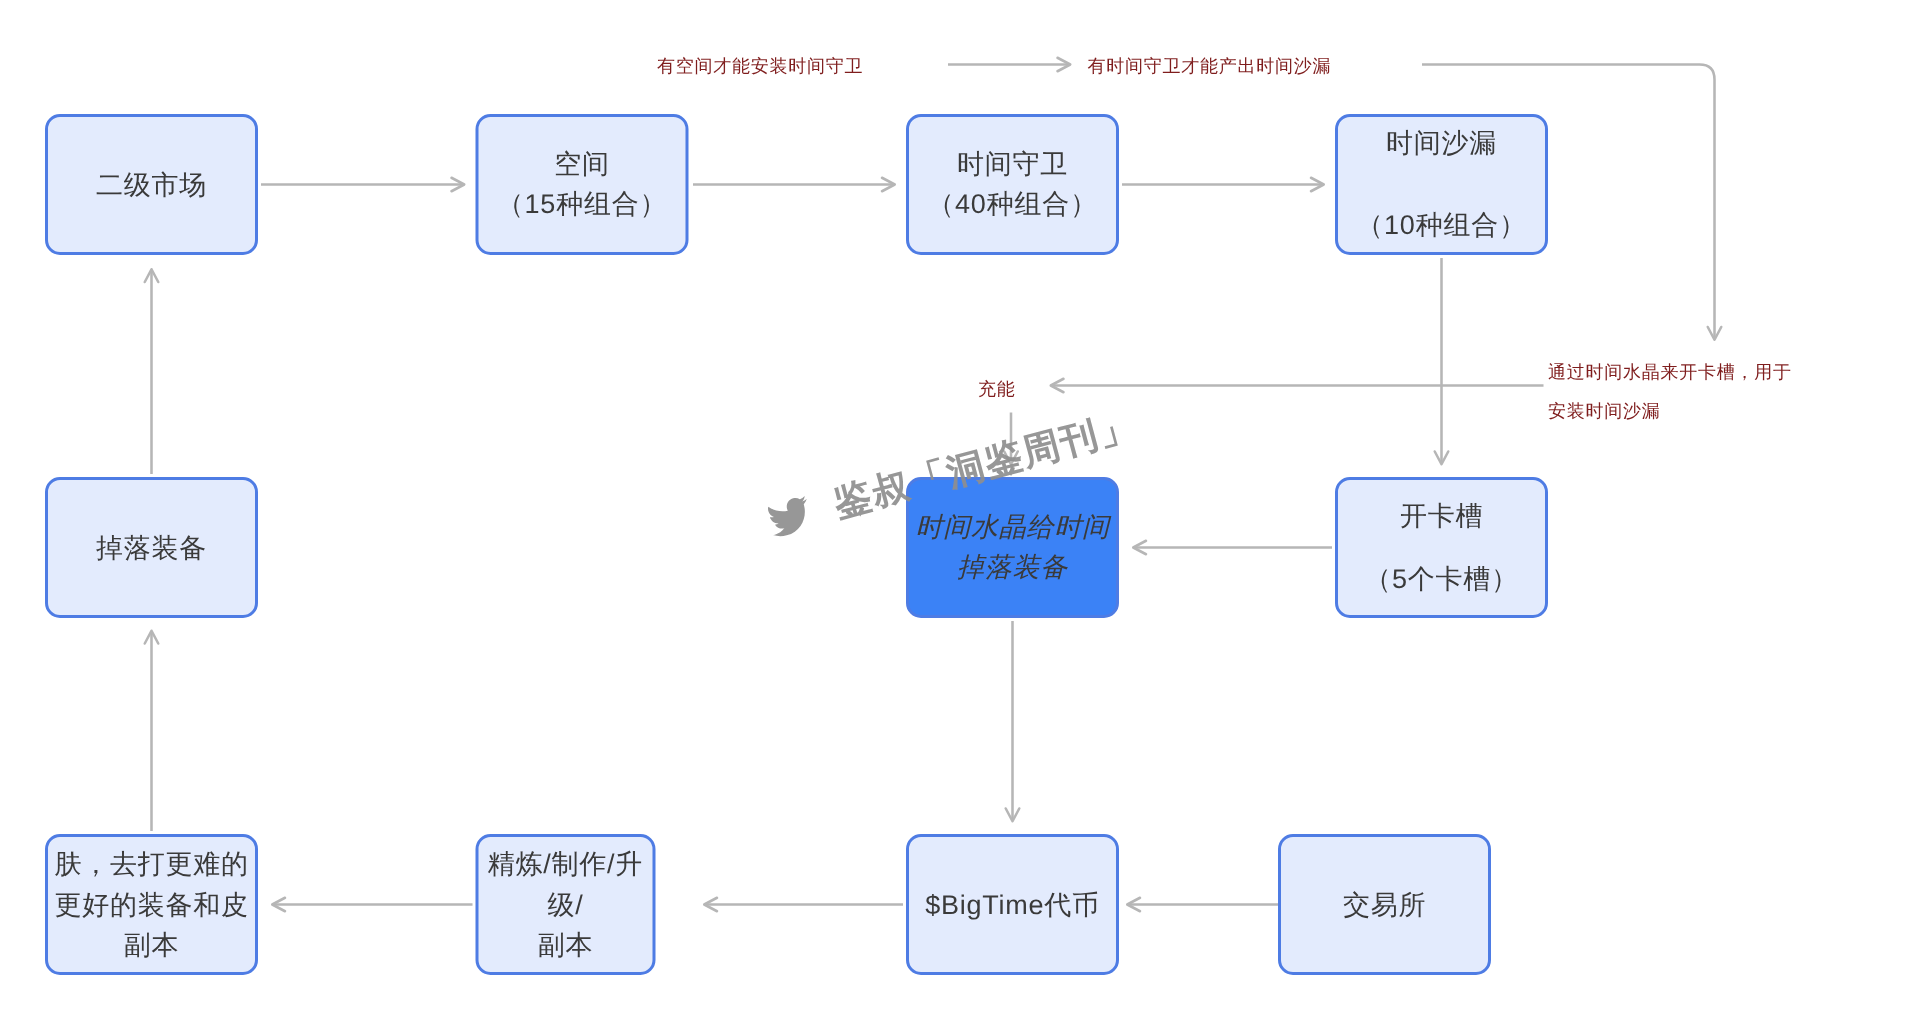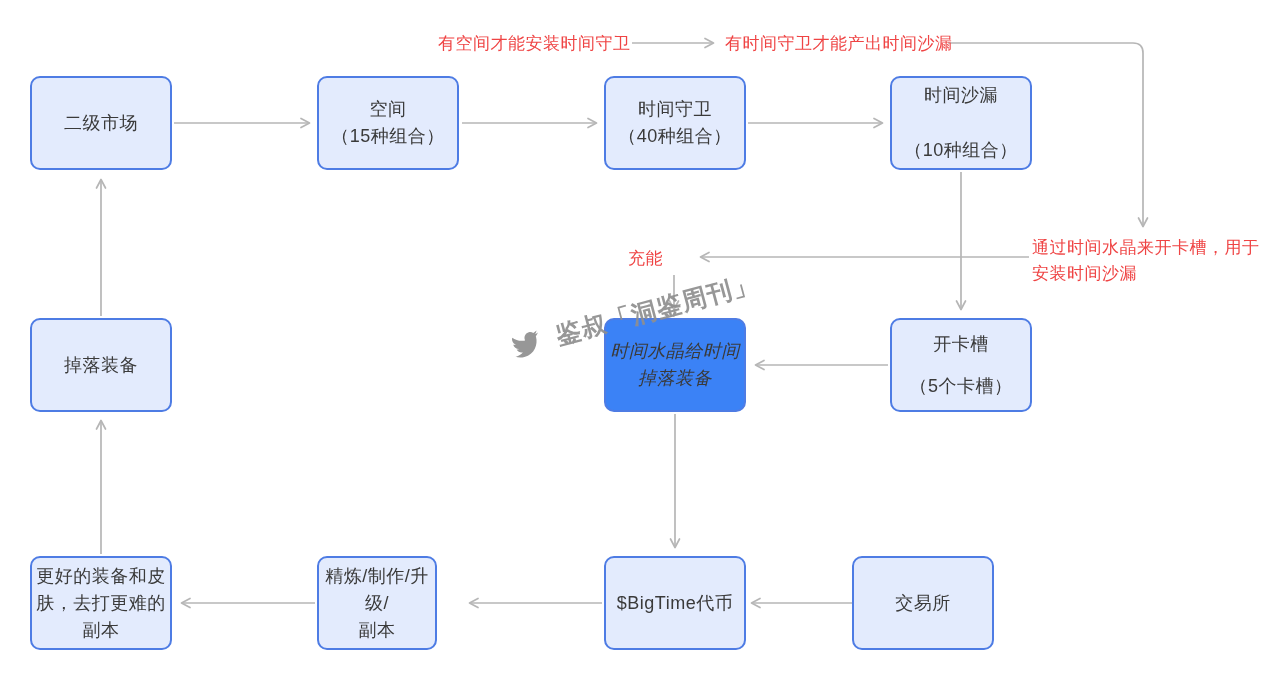--- a/index.html
+++ b/index.html
@@ -22,22 +22,22 @@
     background:#e3ebfd;
     display:flex;flex-direction:column;
     align-items:center;justify-content:center;
     font-size:18px;line-height:27px;
     color:#3a3a3a;
     text-align:center;
     letter-spacing:0.5px;
   }
   .ann{
     position:absolute;
-    font-size:17px;line-height:26px;
-    color:#ef4444;
+    font-size:12px;line-height:26px;
+    color:#7f1d1d;
     white-space:nowrap;
     letter-spacing:0.5px;
   }
   .watermark{
     position:absolute;
     left:510px;top:332px;
     display:flex;align-items:center;
     transform:rotate(-15deg);
     transform-origin:left center;
     color:#8f8f8f;
@@ -103,22 +103,22 @@
       </div>
       <div class="node" style="left: 604px; top: 318px; width: 142px; height: 94px; background: #3b82f6; border-color: rgb(78, 124, 228); color: rgb(58, 58, 58); font-style: italic;">
         <div>时间水晶给时间</div>
         <div>掉落装备</div>
       </div>
       <div class="node" style="left: 890px; top: 318px; width: 142px; height: 94px; background: rgb(227, 235, 253); border-color: rgb(78, 124, 228); color: rgb(58, 58, 58); gap: 15px;">
         <div>开卡槽</div>
         <div>（5个卡槽）</div>
       </div>
       <div class="node" style="left: 30px; top: 556px; width: 142px; height: 94px; background: rgb(227, 235, 253); border-color: rgb(78, 124, 228); color: rgb(58, 58, 58);">
+        <div>肤，去打更难的</div>
         <div>更好的装备和皮</div>
-        <div>肤，去打更难的</div>
         <div>副本</div>
       </div>
       <div class="node" style="left: 317px; top: 556px; width: 120px; height: 94px; background: rgb(227, 235, 253); border-color: rgb(78, 124, 228); color: rgb(58, 58, 58);">
         <div>精炼/制作/升级/</div>
         <div>副本</div>
       </div>
       <div class="node" style="left: 604px; top: 556px; width: 142px; height: 94px; background: rgb(227, 235, 253); border-color: rgb(78, 124, 228); color: rgb(58, 58, 58);">
         <div>$BigTime代币</div>
       </div>
       <div class="node" style="left: 852px; top: 556px; width: 142px; height: 94px; background: rgb(227, 235, 253); border-color: rgb(78, 124, 228); color: rgb(58, 58, 58);">
@@ -128,21 +128,21 @@
 
   <div class="ann" style="left:438px;top:31px;">有空间才能安装时间守卫</div>
 
   <div class="ann" style="left:725px;top:31px;">有时间守卫才能产出时间沙漏</div>
 
   <div class="ann" style="left:1032px;top:235px;">
     <div>通过时间水晶来开卡槽，用于</div>
     <div>安装时间沙漏</div>
   </div>
 
-  <div class="ann" style="left:628px;top:246px;">充能</div>
+  <div class="ann" style="left:652px;top:246px;">充能</div>
 
   <div class="watermark">
     <svg width="34" height="28" viewBox="0 0 24 24">
       <path fill="#8f8f8f" d="M23.954 4.569c-.885.392-1.83.656-2.825.775 1.014-.611 1.794-1.574 2.163-2.723-.951.555-2.005.959-3.127 1.184-.896-.959-2.173-1.559-3.591-1.559-2.717 0-4.92 2.203-4.92 4.917 0 .39.045.765.127 1.124C7.691 8.094 4.066 6.13 1.64 3.161c-.427.722-.666 1.561-.666 2.475 0 1.71.87 3.213 2.188 4.096-.807-.026-1.566-.248-2.228-.616v.061c0 2.385 1.693 4.374 3.946 4.827-.413.111-.849.171-1.296.171-.314 0-.615-.03-.916-.086.631 1.953 2.445 3.377 4.604 3.417-1.68 1.319-3.809 2.105-6.102 2.105-.39 0-.779-.023-1.17-.067 2.189 1.394 4.768 2.209 7.557 2.209 9.054 0 13.999-7.496 13.999-13.986 0-.209 0-.42-.015-.63.961-.689 1.8-1.56 2.46-2.548l-.047-.02z"></path>
     </svg>
     <span class="wm-text">鉴叔「洞鉴周刊」</span>
   </div>
 
 </div>
 

